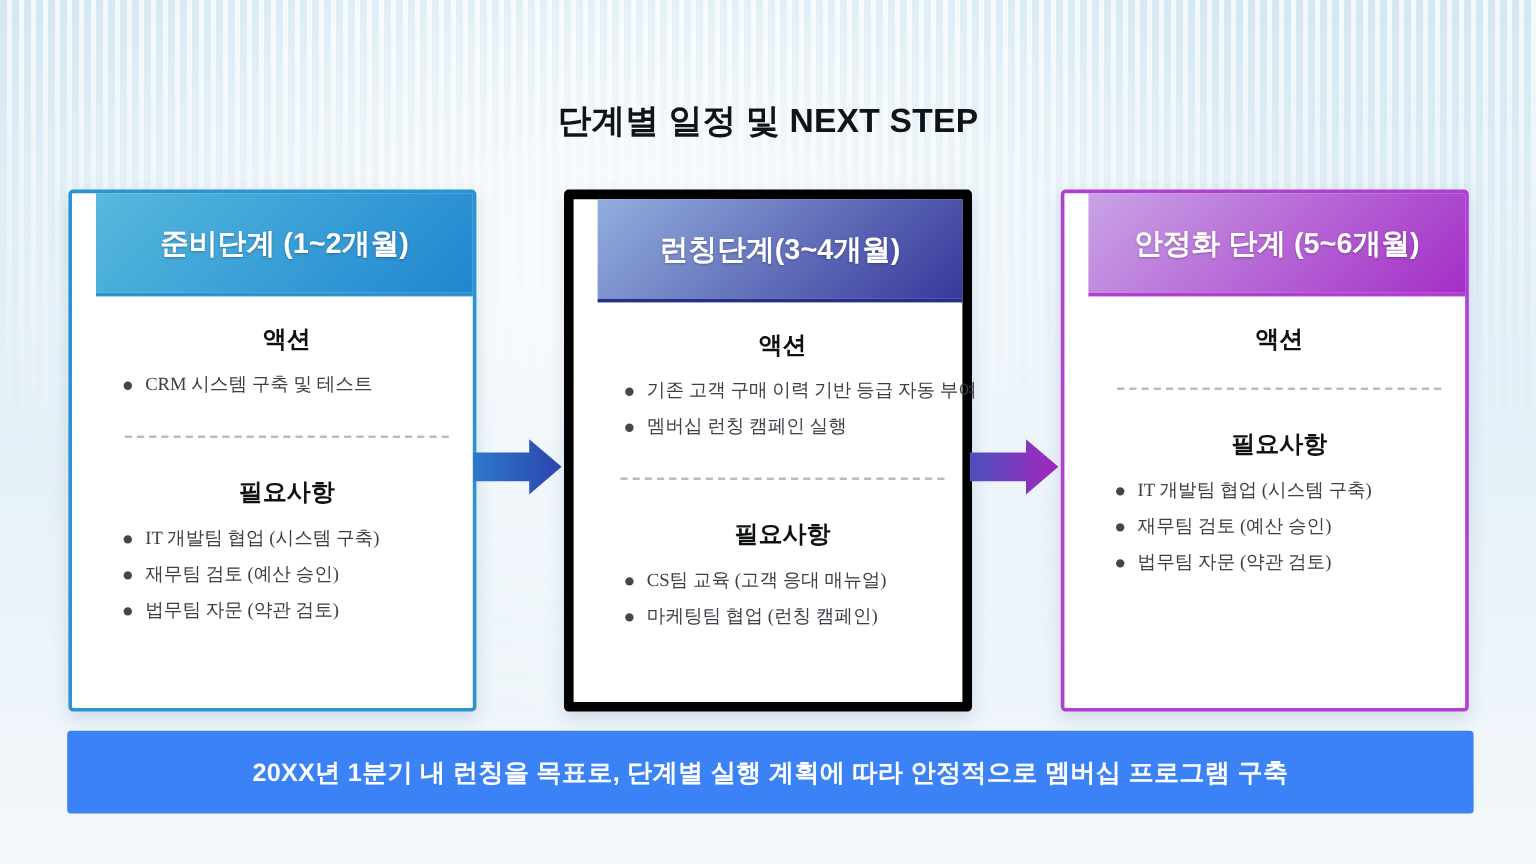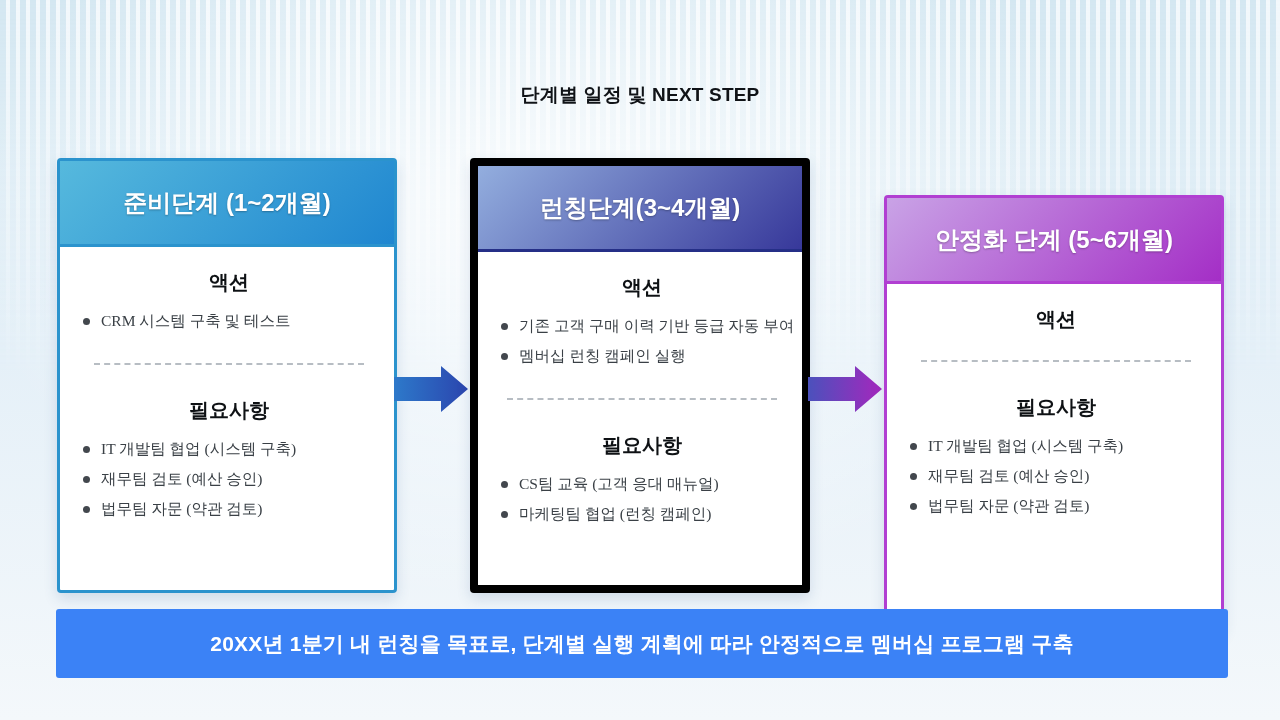--- a/index.html
+++ b/index.html
@@ -16,31 +16,32 @@
     opacity: 0.7;
     -webkit-mask-image: linear-gradient(180deg, #000 0%, rgba(0,0,0,0.45) 22%, transparent 52%);
     mask-image: linear-gradient(180deg, #000 0%, rgba(0,0,0,0.45) 22%, transparent 52%);
   }
   .bg-glow {
     position: absolute; inset: 0; pointer-events: none;
     background: radial-gradient(ellipse at 42% 30%, rgba(255,255,255,0.85) 0%, rgba(255,255,255,0) 55%);
   }
   .slide-title {
     position: absolute; top: 82px; left: 0; width: 100%;
-    text-align: center; font-size: 19px; font-weight: 800;
+    text-align: center; font-size: 28px; font-weight: 800;
     color: #101317; letter-spacing: 0.2px;
   }
   .card {
     position: absolute; top: 158px; width: 340px; height: 435px;
     background: #ffffff; border-radius: 4px;
     box-shadow: 0 6px 14px rgba(50, 90, 140, 0.16);
+    padding-left: 20px;
   }
   .card-0 { left: 57px;  border: 3px solid #2b93cd; }
   .card-1 { left: 470px; border: 8px solid #000000; }
-  .card-2 { left: 884px; border: 3px solid #b13fd2; margin-top: 37px; }
+  .card-2 { left: 884px; border: 3px solid #b13fd2; }
   .card-header {
     height: 86px; display: flex; align-items: center; justify-content: center;
     color: #ffffff; font-size: 24px; font-weight: 800;
     text-shadow: 0 1px 2px rgba(0,0,0,0.28);
     white-space: nowrap;
   }
   .card-0 .card-header { background: linear-gradient(135deg, #56b9dd 0%, #1f86d0 100%); border-bottom: 3px solid #2b93cd; }
   .card-1 .card-header { background: linear-gradient(135deg, #93aede 0%, #37389a 100%); border-bottom: 3px solid #252f87; }
   .card-2 .card-header { background: linear-gradient(135deg, #c9a3e6 0%, #a42ec6 100%); border-bottom: 3px solid #b13fd2; }
   .card-body { padding: 0 12px 0 16px; font-family: Liberation Serif, serif; }

